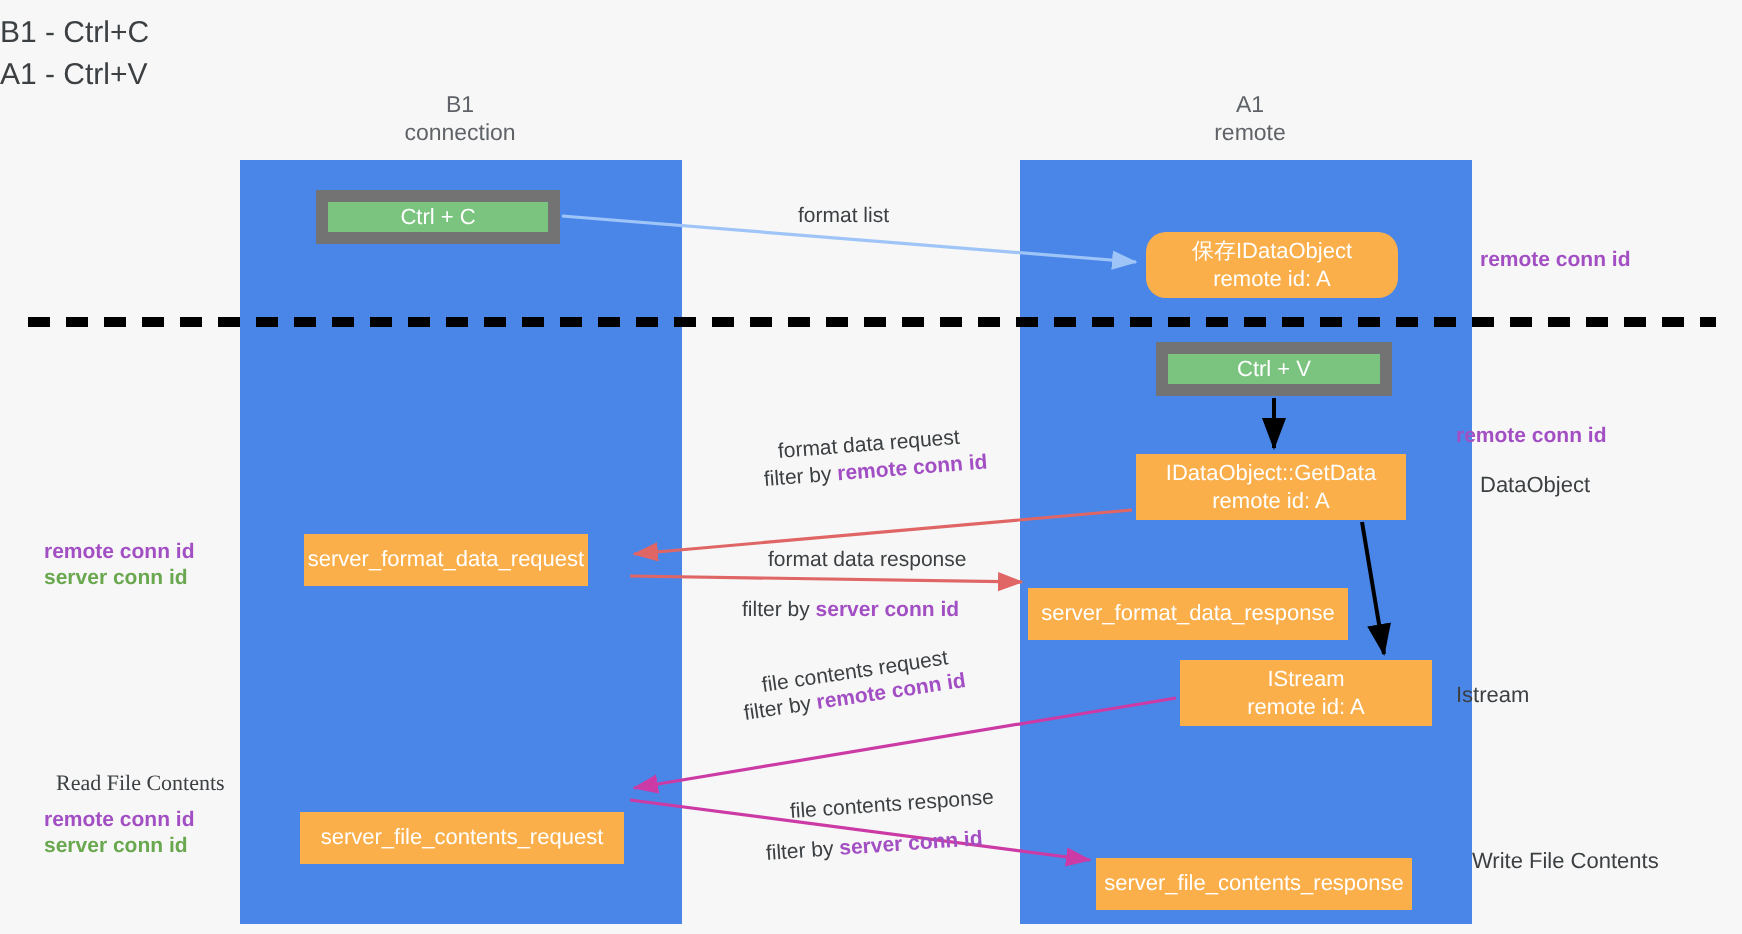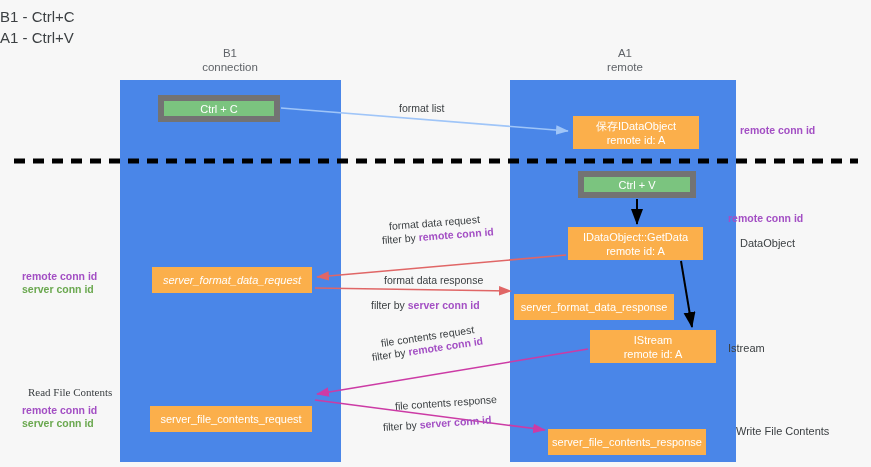--- a/index.html
+++ b/index.html
@@ -37,24 +37,24 @@
     position:absolute;box-sizing:border-box;
     display:flex;align-items:center;justify-content:center;
     text-align:center;color:#ffffff;font-size:11px;line-height:14px;
     white-space:pre-line;padding:2px 4px;
   }
   .green{background:#7bc47f;border:6px solid #737373;}
   .orange{background:#fbaf4b;}
 
   #box-ctrlc{left:158px;top:95px;width:122px;height:27px;}
   #box-ctrlv{left:578px;top:171px;width:118px;height:27px;}
-  #box-save-idataobject{left:573px;top:116px;width:126px;height:33px;}
+  #box-save-idataobject{left:573px;top:116px;width:126px;height:33px;border-radius:10px;}
   #box-getdata{left:568px;top:227px;width:135px;height:33px;}
   #box-istream{left:590px;top:330px;width:126px;height:33px;}
-  #box-sfdreq{left:152px;top:267px;width:160px;height:26px;font-style:italic;}
+  #box-sfdreq{left:152px;top:267px;width:142px;height:26px;}
   #box-sfdresp{left:514px;top:294px;width:160px;height:26px;}
   #box-sfcreq{left:150px;top:384px;width:162px;height:26px;margin-top:22px;}
   #box-sfcresp{left:548px;top:417px;width:158px;height:26px;margin-top:12px;}
 
   
   .ann{position:absolute;font-size:10.5px;line-height:14px;white-space:nowrap;}
   .ann-blk{color:#3c4043;}
   .purple{color:#a34fc4;font-weight:bold;}
   .green-t{color:#6aa84f;font-weight:bold;}
   .rot-neg{transform-origin:left center;}

